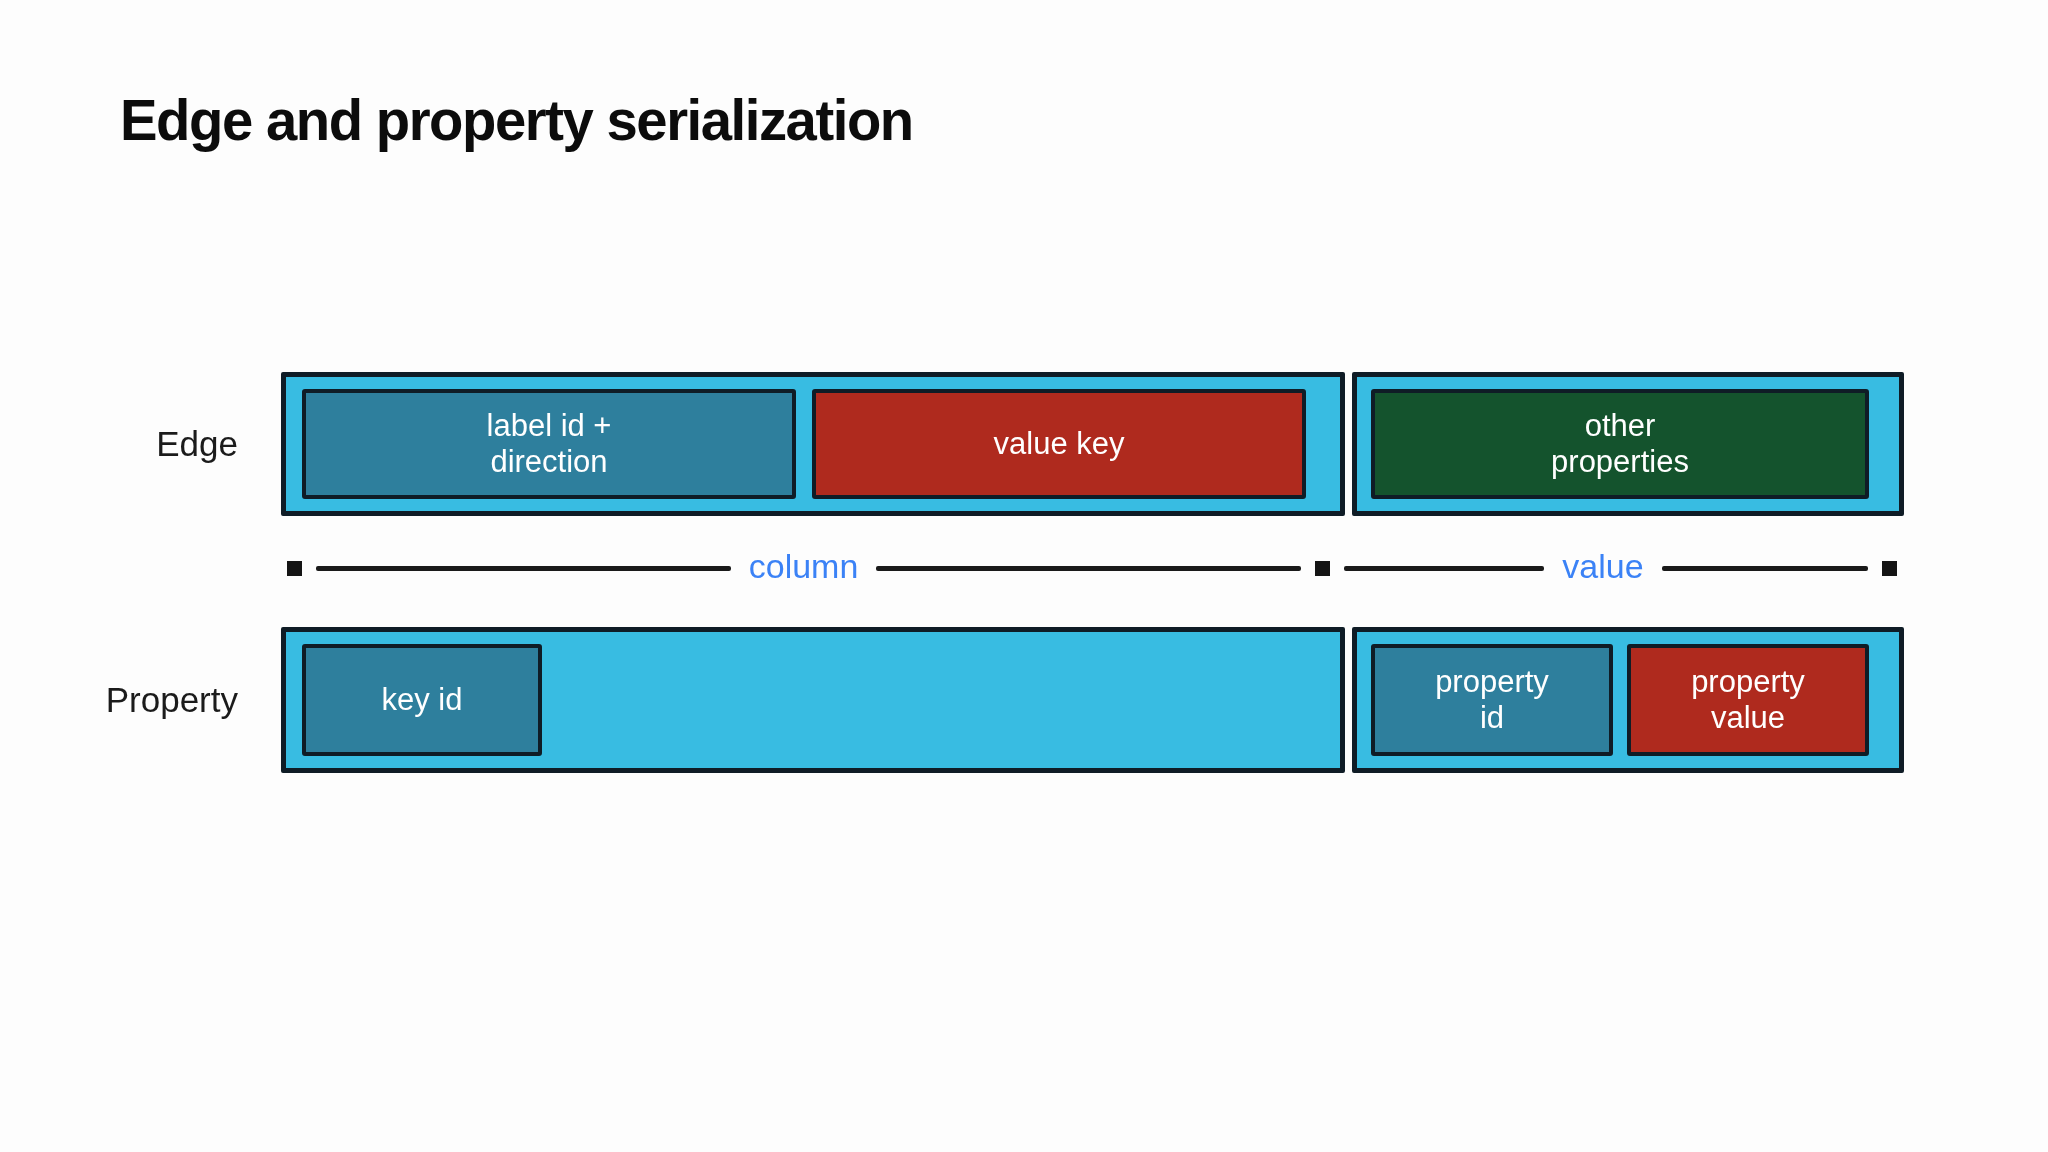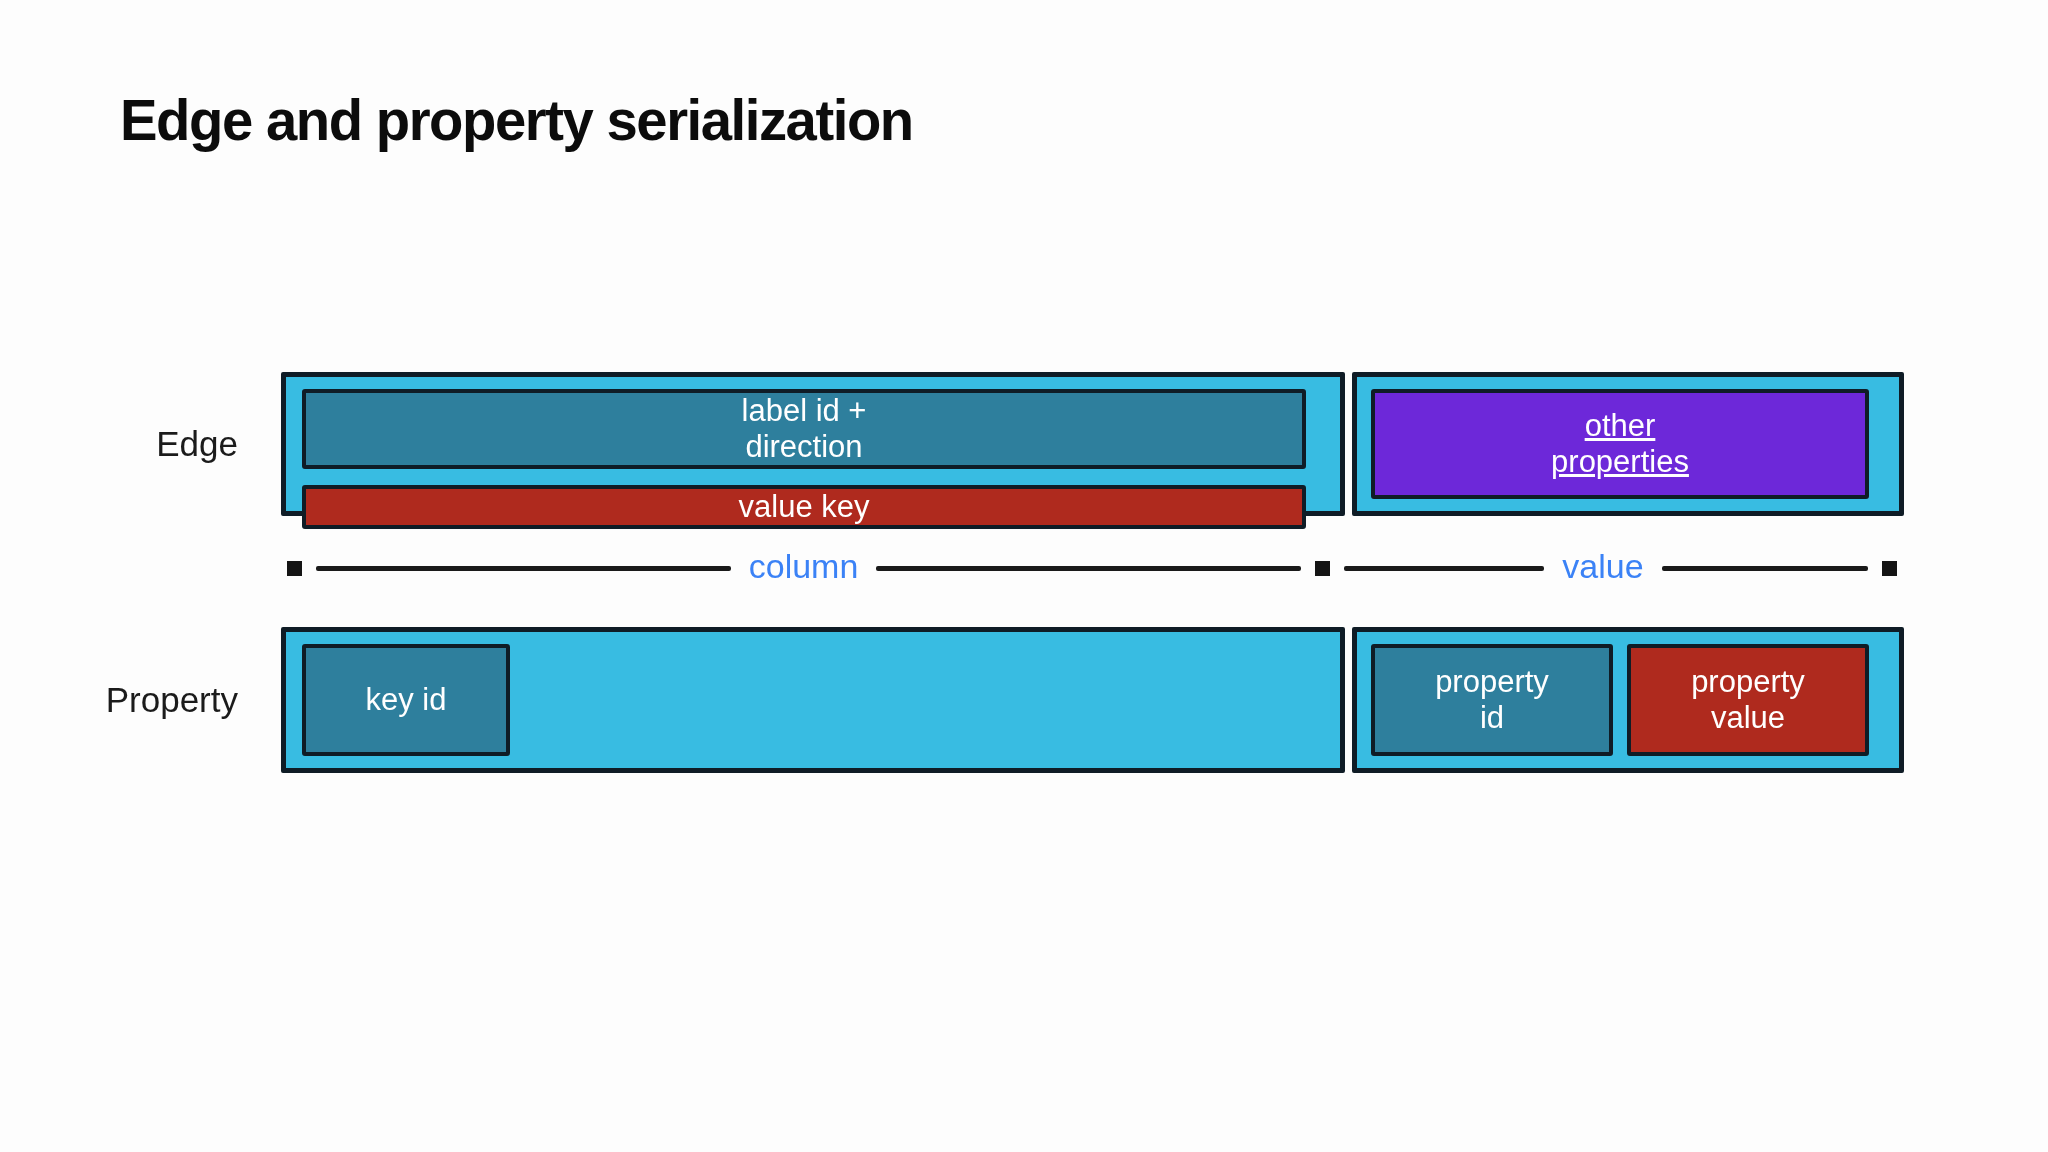--- a/index.html
+++ b/index.html
@@ -74,21 +74,21 @@
     justify-content: center;
     text-align: center;
     color: #ffffff;
     font-size: 31px;
     line-height: 1.16;
     white-space: pre-wrap;
     flex: 1 1 0;
   }
   .cell.fixed {
     flex: 0 0 auto;
-    width: 208px;
+    width: 240px;
   }
 
   .ruler {
     position: absolute;
     left: 287px;
     top: 550px;
     width: 1610px;
     height: 36px;
     display: flex;
     align-items: center;
@@ -113,28 +113,28 @@
     transform: translateY(-2px);
   }
 </style>
 </head>
 <body style="background: rgb(253, 253, 253);">
 
 <div class="slide-title">Edge and property serialization</div>
 
 <div class="row-label edge">Edge</div>
 
-<div class="container col-part edge-row" style="background: rgb(56, 188, 226); border-color: rgb(15, 28, 38); flex-direction: column;">
+<div class="container col-part edge-row" style="background: rgb(56, 188, 226); border-color: rgb(15, 28, 38);">
   <div class="cell" style="background: rgb(46, 127, 157);">label id +
 direction</div>
   <div class="cell" style="background: rgb(175, 42, 30);">value key</div>
 </div>
 
 <div class="container val-part edge-row" style="background: rgb(56, 188, 226); border-color: rgb(15, 28, 38);">
-  <div class="cell" style="background: #6d28d9; text-decoration: underline;">other
+  <div class="cell" style="background: #14532d;">other
 properties</div>
 </div>
 
 <div class="ruler">
   <span class="marker"></span>
   <span class="seg" style="flex: 438 1 0;"></span>
   <span class="ruler-label">column</span>
   <span class="seg" style="flex: 448 1 0;"></span>
   <span class="marker"></span>
   <span class="seg" style="flex: 212 1 0;"></span>

